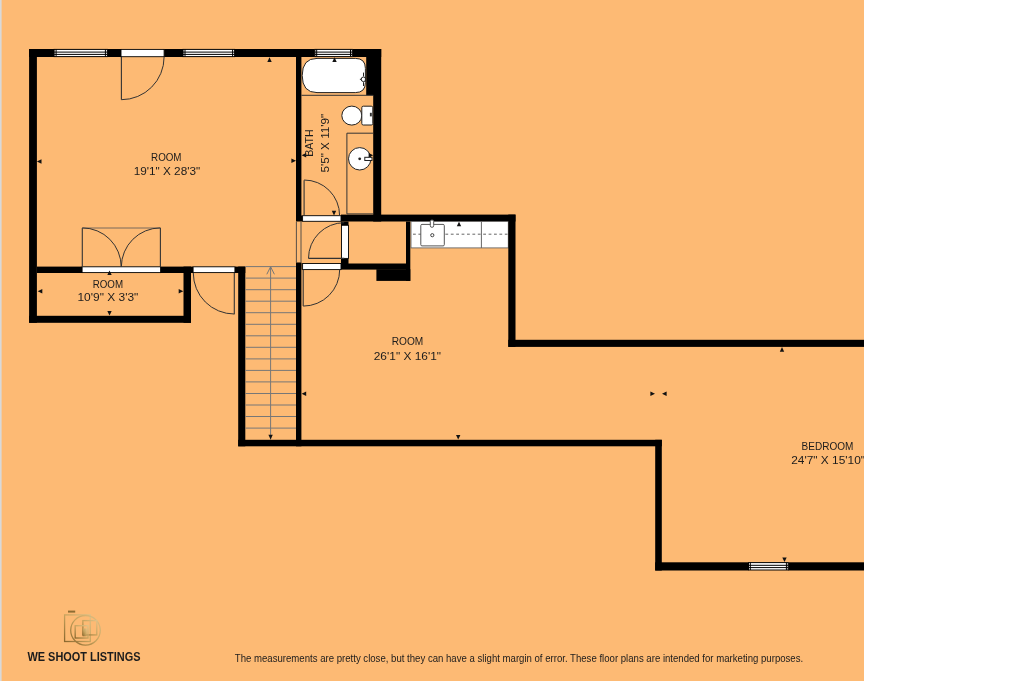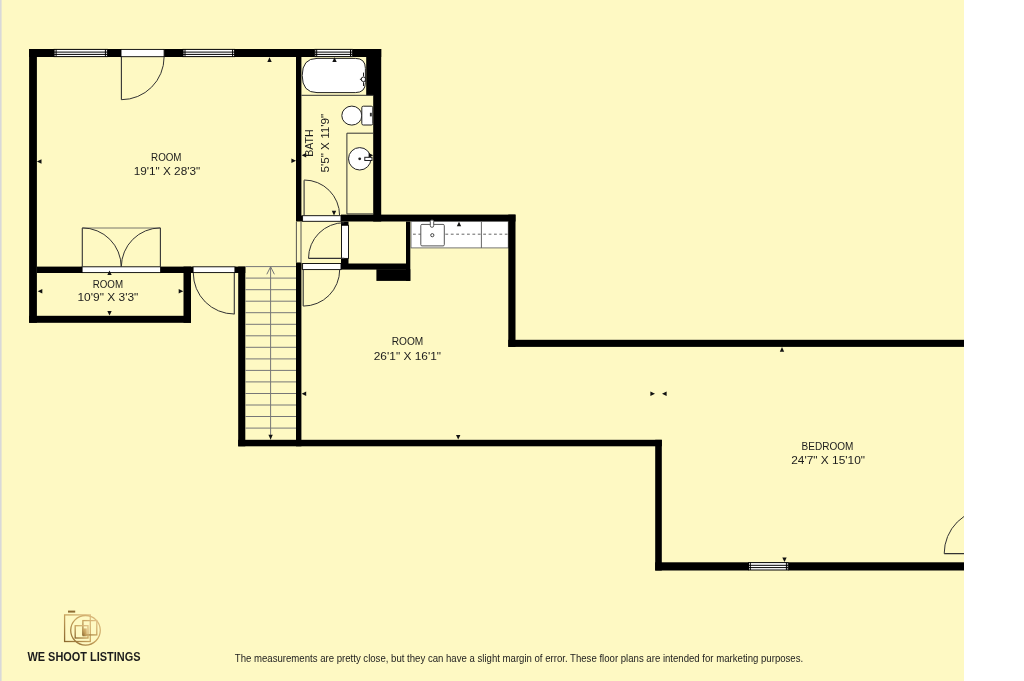--- a/index.html
+++ b/index.html
@@ -1,16 +1,16 @@
 <!DOCTYPE html>
 <html><head>
 <meta charset="utf-8">
 <style>
 html,body{margin:0;padding:0;background:#fff;}
-#page{position:relative;width:964px;height:681px;background:#fef9c3;overflow:hidden;}
+#page{position:relative;width:864px;height:681px;background:#fdba74;overflow:hidden;}
 svg{display:block;}
 text{font-family:"Liberation Sans",sans-serif;fill:#1c1c1c;}
 </style>
 </head>
 <body>
 <div id="page">
 <svg width="1024" height="681" viewBox="0 0 1024 681">
 <defs>
 <linearGradient id="gold" x1="0" y1="1" x2="1" y2="0">
 <stop offset="0" stop-color="#8a672e"></stop>

